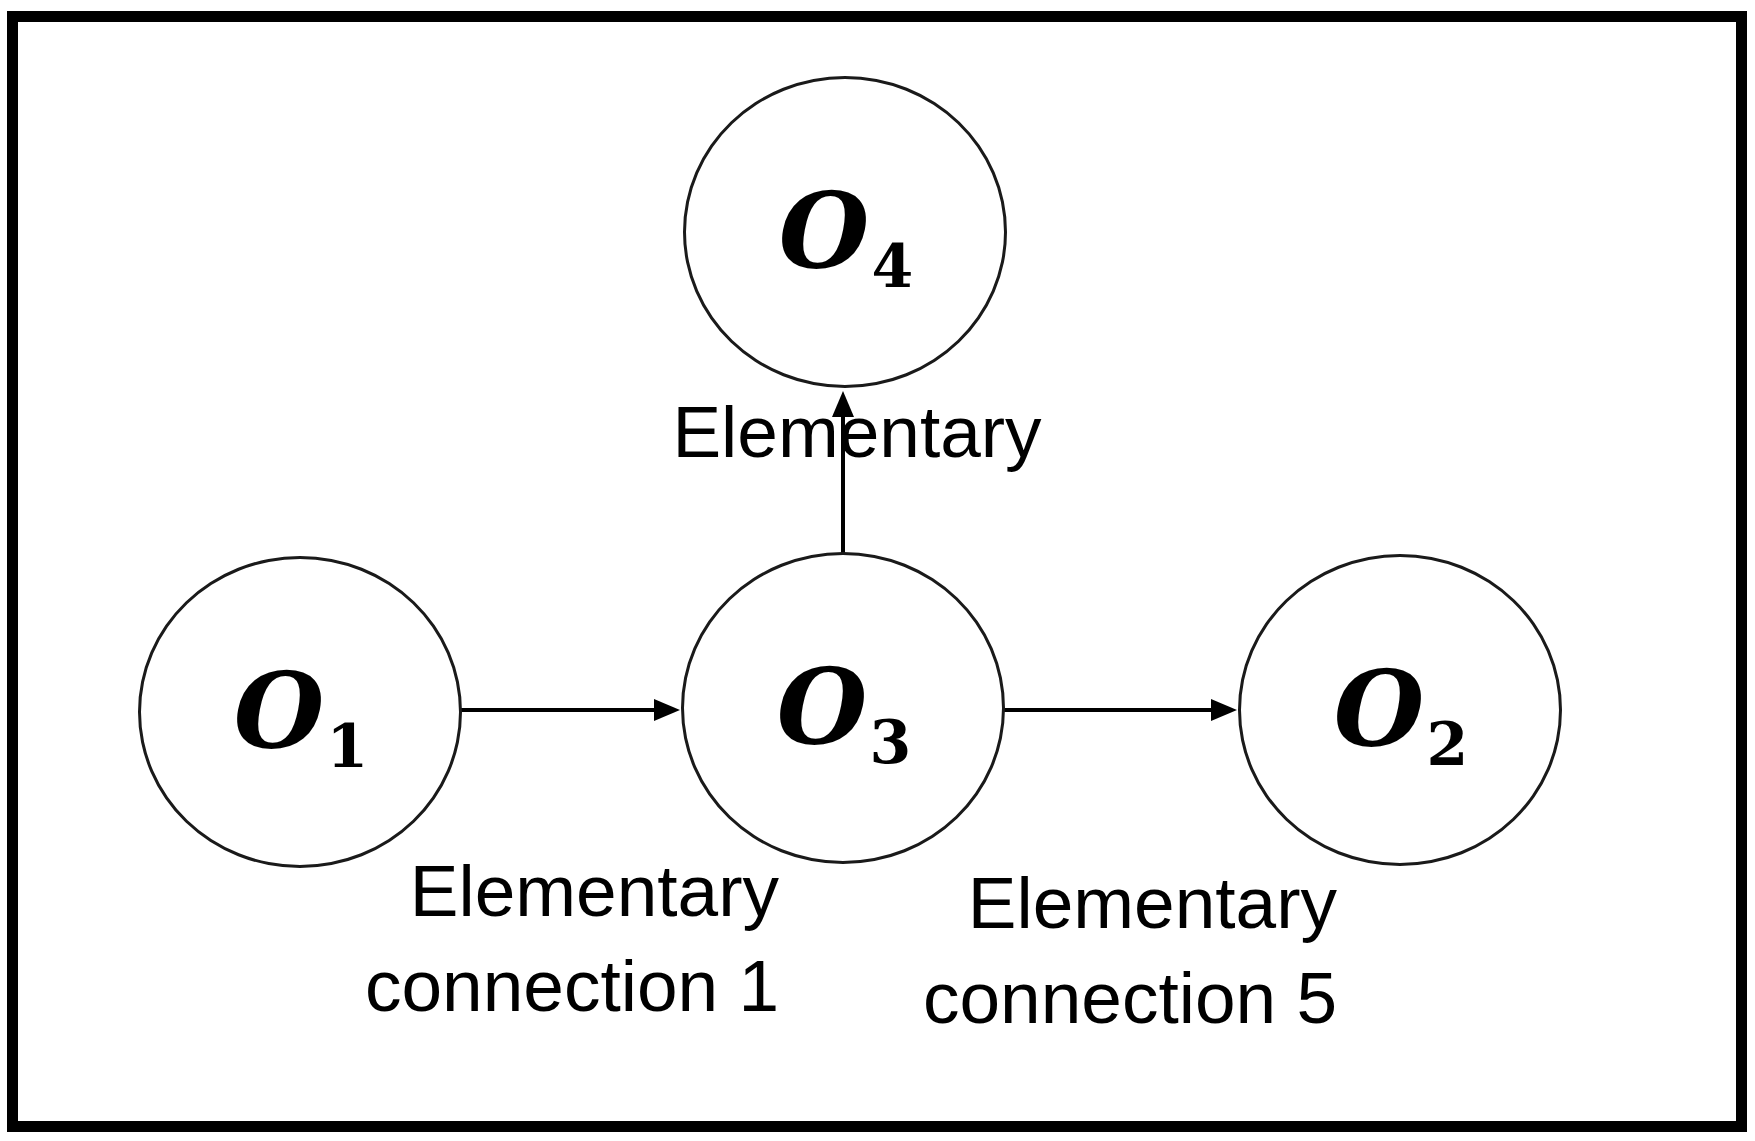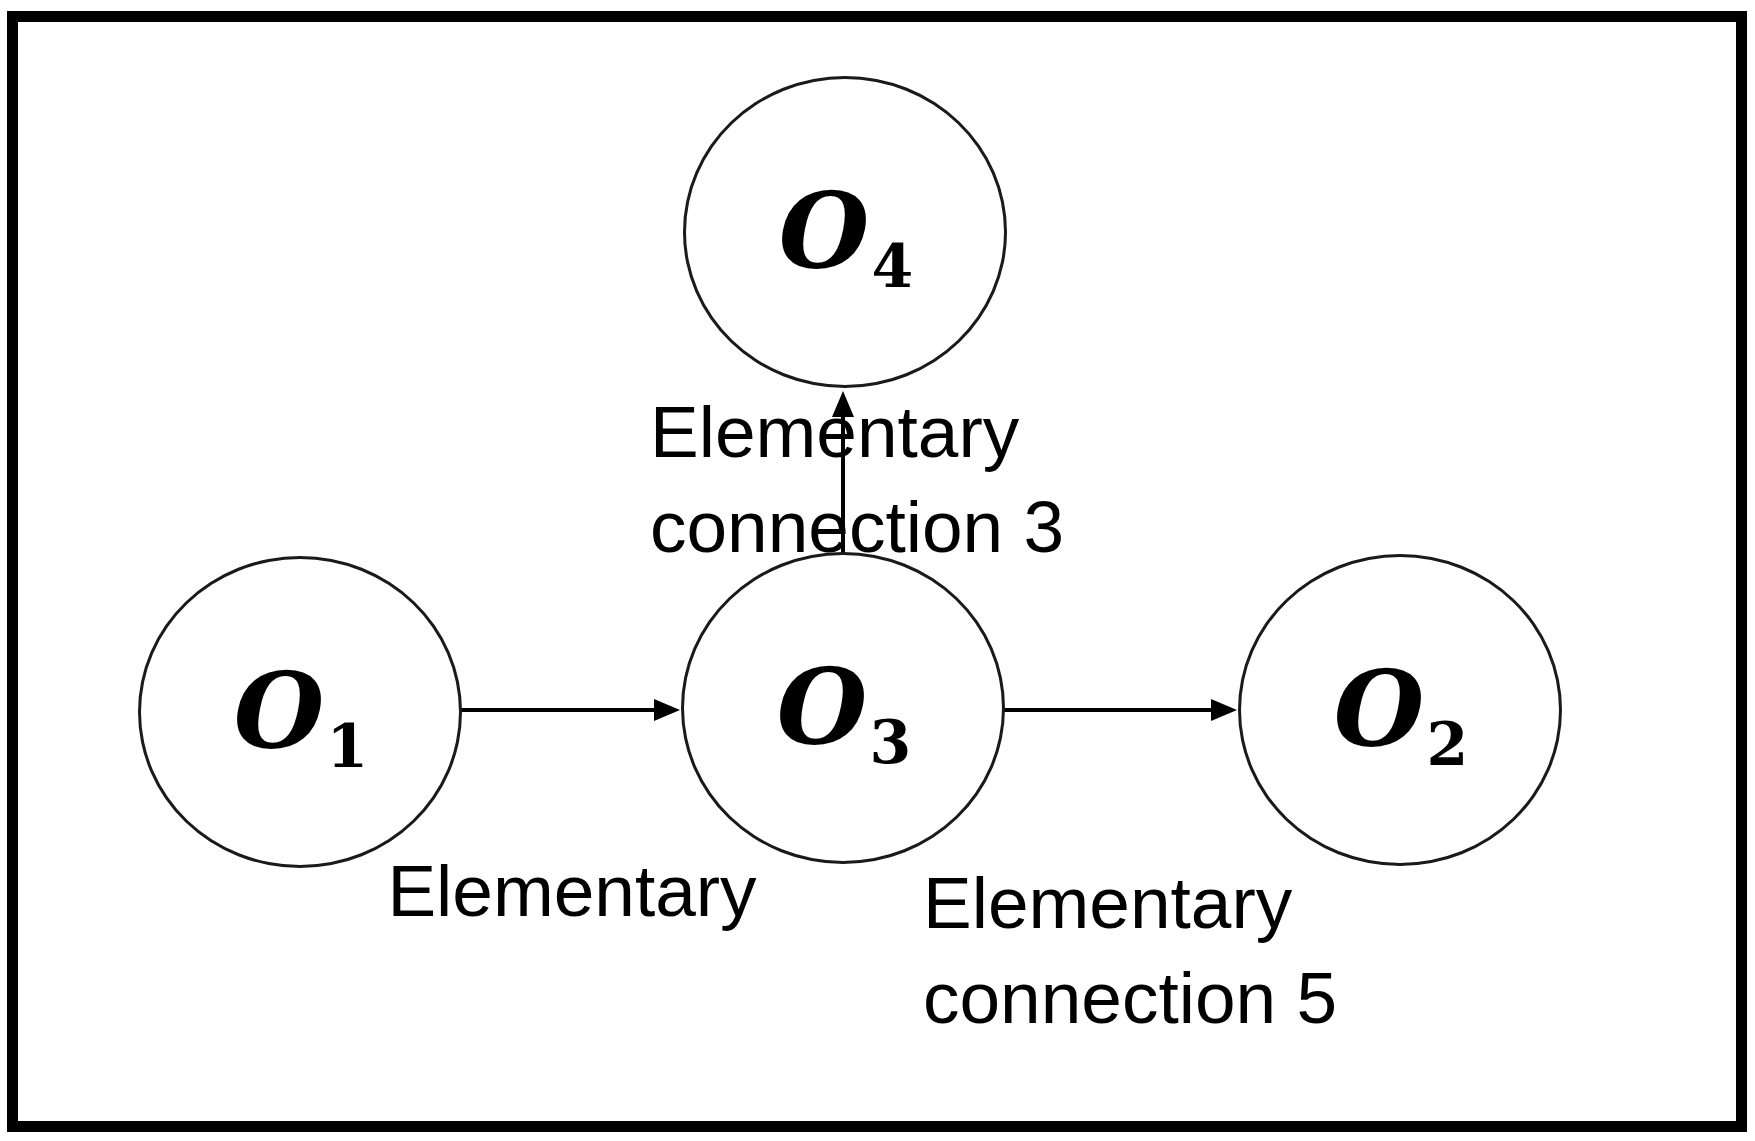--- a/index.html
+++ b/index.html
@@ -91,21 +91,21 @@
   
   #edge2-line { left: 1004px; top: 708px; width: 207px; }
   #edge2-head { left: 1211px; top: 699px; }
   
   #edge3-line { left: 841px; top: 416px; height: 146px; }
   #edge3-head { left: 832px; top: 391px; }
 
   .conn-label {
     position: absolute;
     transform: translateX(-50%);
-    text-align: left;
+    text-align: right;
     font-size: 73px;
     line-height: 95px;
     white-space: nowrap;
   }
   #label1 { left: 572px;  top: 843px; }
   #label2 { left: 1130px; top: 855px; }
   #label3 { left: 857px;  top: 384px; }
 </style>
 </head>
 <body>
@@ -135,23 +135,23 @@
     <span class="sym">O</span>
       <span class="sub">3</span>
   </div>
   <div class="node pos-o4">
     <span class="sym">O</span>
       <span class="sub">4</span>
   </div>
 
   <div id="label1" class="conn-label">
     <div>Elementary</div>
+    <div>connection 1</div>
   </div>
   <div id="label2" class="conn-label">
     <div>Elementary</div>
     <div>connection 5</div>
   </div>
   <div id="label3" class="conn-label">
     <div>Elementary</div>
-    <div>connection 3</div>
   </div>
 
 </div>
 
 </body></html>

